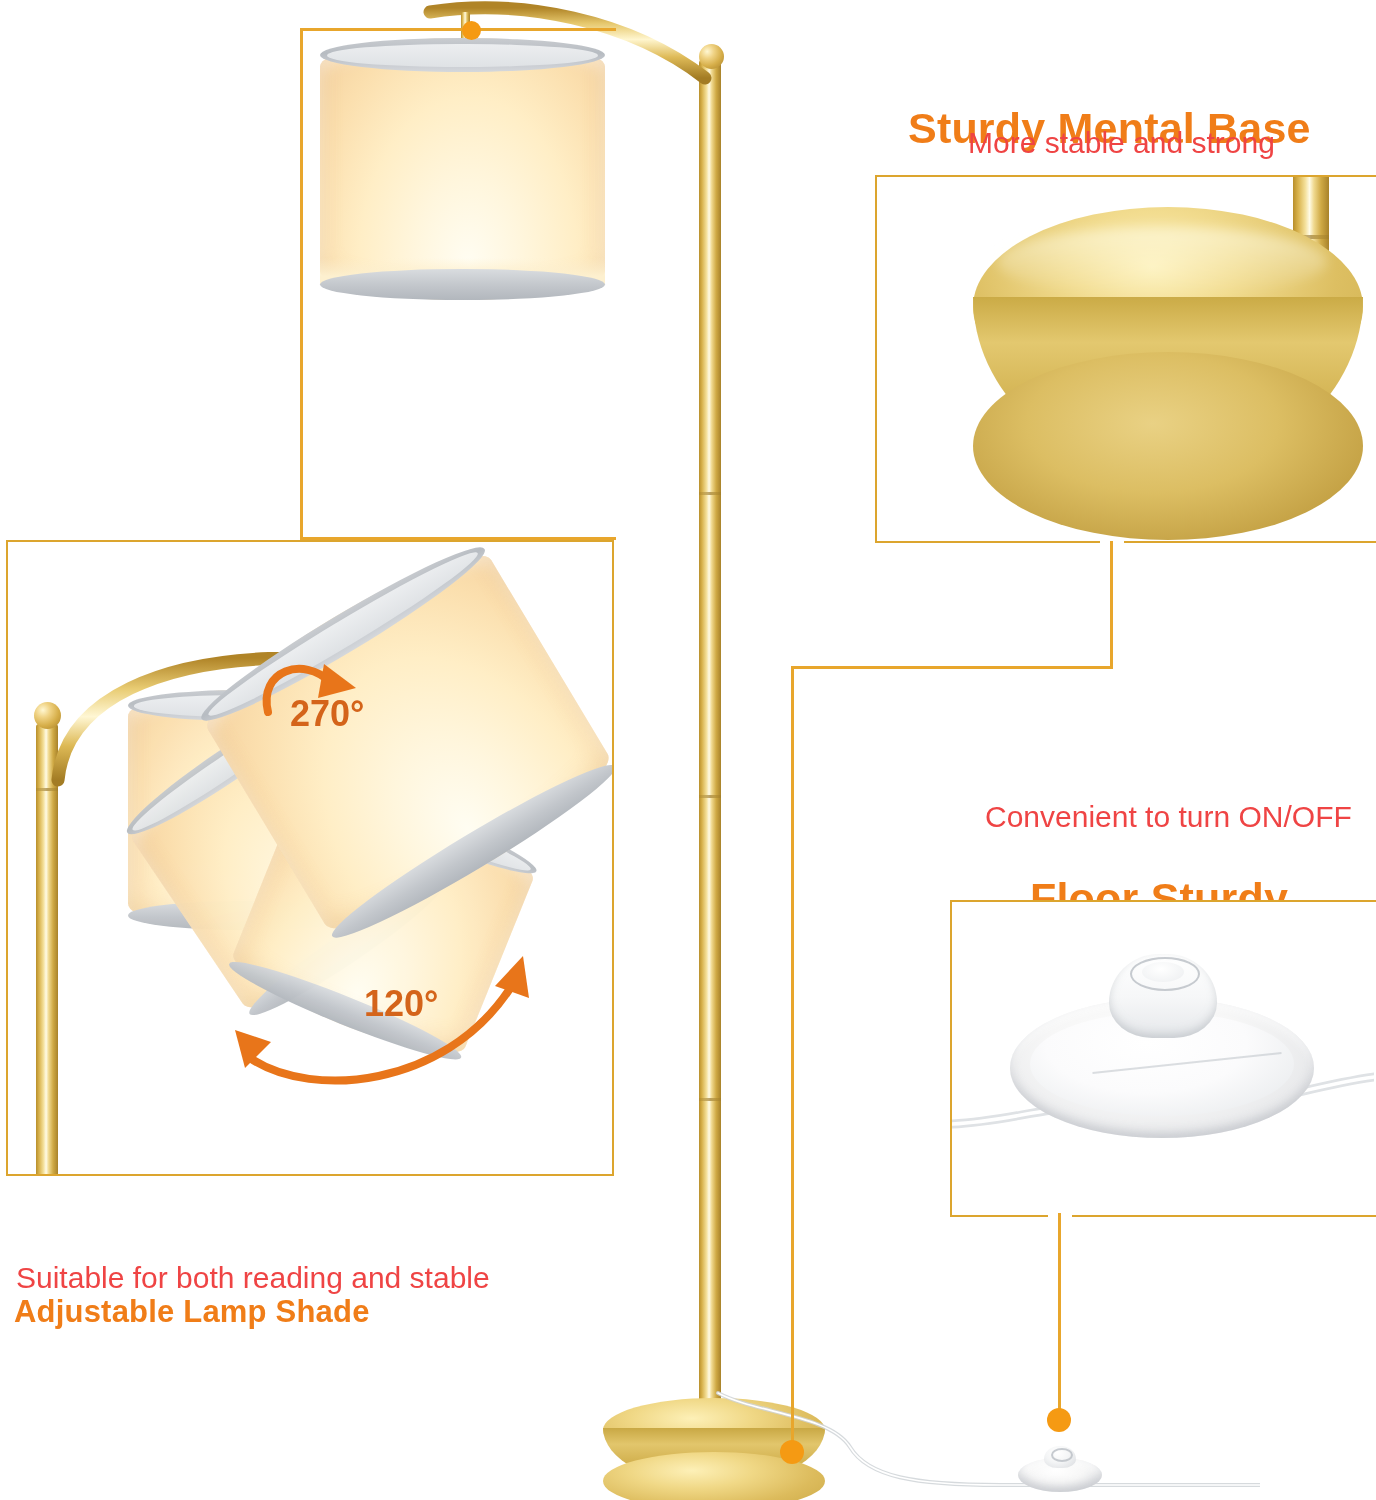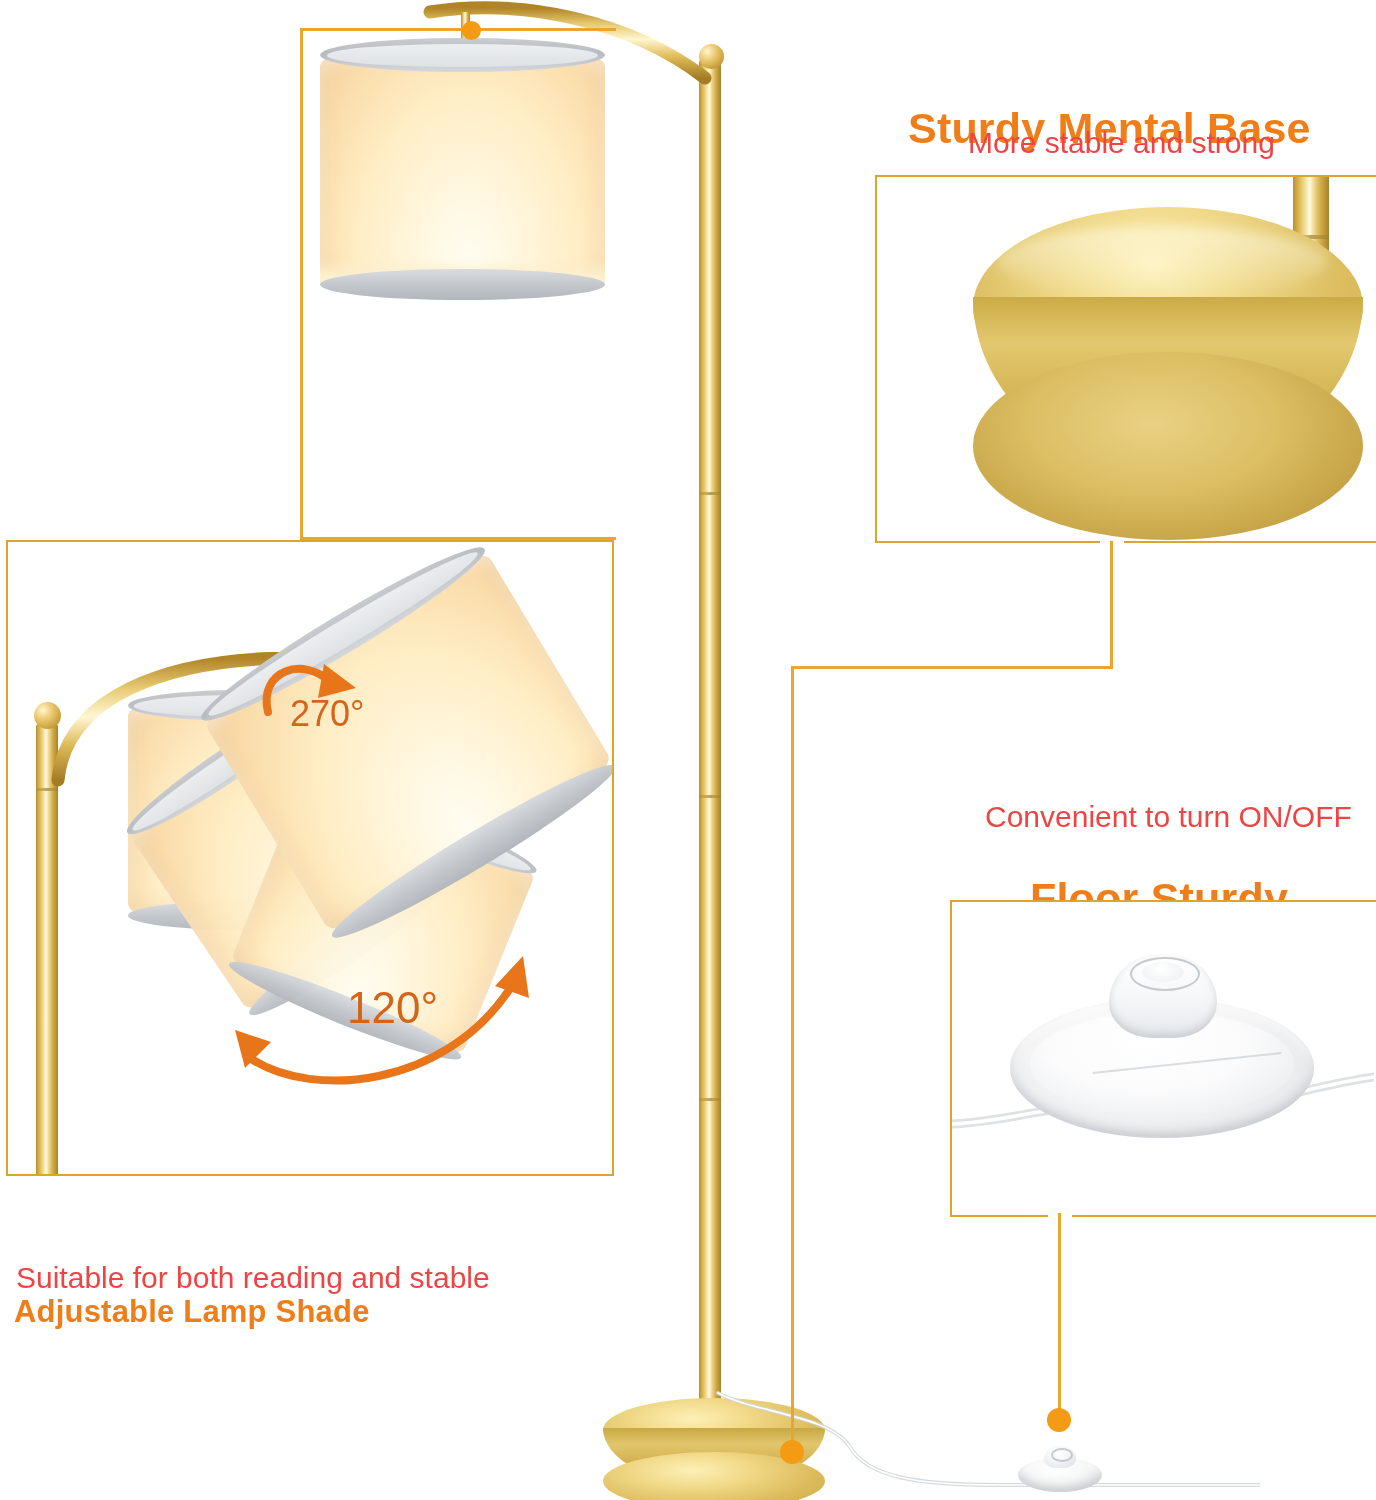--- a/index.html
+++ b/index.html
@@ -47,21 +47,21 @@
 
   
   .sw-base{position:absolute;border-radius:50%;
      background:radial-gradient(ellipse at 45% 36%,#ffffff 0%,#f7f7f7 42%,#e7e8ea 74%,#d4d6d9 100%);
      box-shadow:inset 0 -5px 10px rgba(160,165,172,.45), inset 0 4px 8px rgba(255,255,255,.9);}
   .sw-knob{position:absolute;border-radius:48% 48% 42% 42% / 60% 60% 40% 40%;
      background:radial-gradient(ellipse at 42% 30%,#ffffff 0%,#f4f5f6 45%,#e2e4e7 80%,#cdd0d4 100%);}
   .sw-ring{position:absolute;border-radius:50%;border:2px solid rgba(185,190,196,.8);}
 
   
-  .deg{position:absolute;color:#D4641A;font-weight:normal;white-space:nowrap;}
+  .deg{position:absolute;color:#D4641A;font-weight:bold;white-space:nowrap;}
 </style>
 </head>
 <body>
 
 <div class="stage">
 
   <div>
 
     <div class="pole" style="left:699px;top:60px;width:22px;height:1395px;"></div>
     <div class="pole-seam" style="left:699px;top:492px;width:22px;"></div>
@@ -208,21 +208,21 @@
       </svg>
 
       <svg class="abs" style="left:215px;top:400px;width:330px;height:150px;" viewBox="0 0 330 150">
         <path d="M30 118 C 90 156, 220 146, 286 48" fill="none" stroke="#E8751A" stroke-width="8" stroke-linecap="round"></path>
         <polygon points="12,88 48,100 22,126" fill="#E8751A"></polygon>
         <polygon points="300,14 306,56 272,44" fill="#E8751A"></polygon>
       </svg>
     </div>
 
     <div class="deg" style="left:290px;top:693px;font-size:36px;">270°</div>
-    <div class="deg" style="left:347px;top:983px;font-size:44px;">120°</div>
+    <div class="deg" style="left:364px;top:983px;font-size:36px;">120°</div>
 
     <h2 class="h-orange" style="left:14px;top:1268px;font-size:31px;">Adjustable Lamp Shade</h2>
     <div class="h-black" style="left:16px;top:1261px;font-size:30px;">Suitable for both reading and stable</div>
   </div>
 
   <div>
     <div class="h-black" style="left:985px;top:800px;font-size:30px;">Convenient to turn ON/OFF</div>
     <h2 class="h-orange" style="left:1030px;top:838px;font-size:43px;">Floor Sturdy</h2>
 
     <div class="panel" style="left:950px;top:900px;width:426px;height:317px;border-right:none;"></div>

